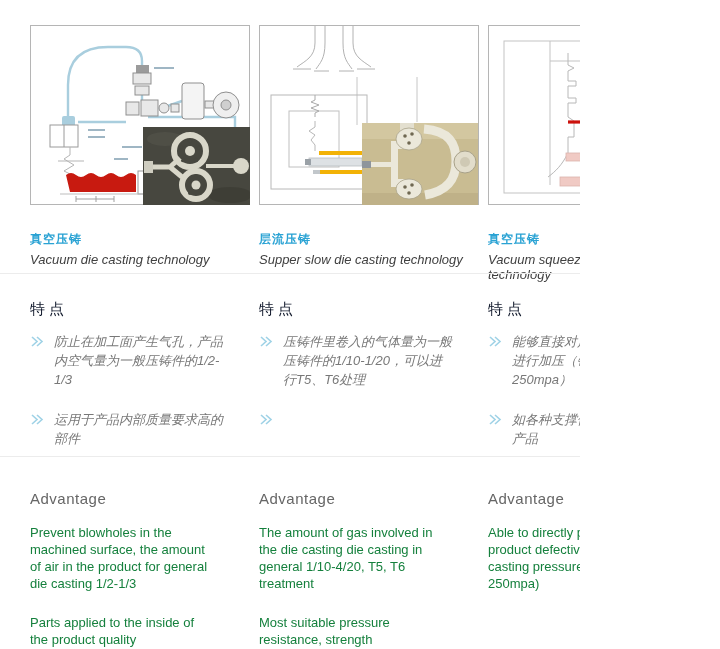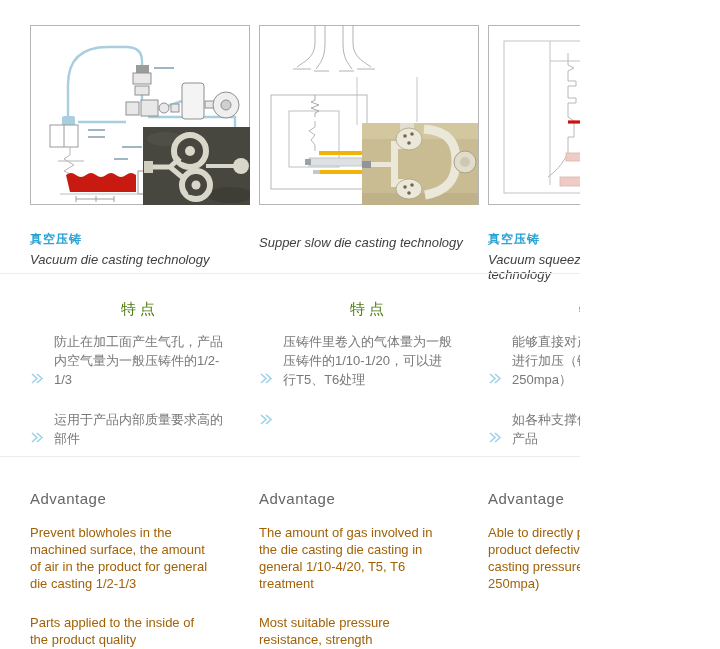--- a/index.html
+++ b/index.html
@@ -28,34 +28,34 @@
   .title-en{
     font-size:13px;color:#404040;margin-top:4px;font-style:italic;
   }
   .divider{
     position:absolute;left:0;width:720px;height:1px;background:#ececec;
   }
   .divider.d1{top:273px;}
   .divider.d2{top:456px;}
   .feat-head{
     margin-top:27px;height:22px;
-    font-size:15px;color:#4d7c0f;letter-spacing:4px;text-align:center;
+    font-size:15px;color:#0f172a;letter-spacing:4px;
   }
   .adv-head{
     font-size:15px;color:#666666;letter-spacing:0.5px;height:22px;
   }
   .features{height:128px;margin-top:10px;}
-  .feature-item{display:flex;align-items:flex-end;margin-bottom:21px;}
+  .feature-item{display:flex;align-items:flex-start;margin-bottom:21px;font-style:italic;}
   .chev{flex:0 0 24px;padding-top:2px;}
   .feature-text{
     width:170px;font-size:13px;line-height:19px;color:#787878;
   }
   .adv-block{margin-top:30px;}
   .adv-text{
-    width:185px;font-size:13px;line-height:17px;color:#a16207;margin-top:12px;
+    width:185px;font-size:13px;line-height:17px;color:#15803d;margin-top:12px;
   }
   .adv-text + .adv-text{margin-top:22px;}
 </style>
 </head>
 <body>
 
 <div class="page">
 
   <div class="divider d1"></div>
   <div class="divider d2"></div>
@@ -231,20 +231,21 @@
                 <circle cx="153" cy="160" r="1.8"></circle>
               <circle cx="150" cy="168" r="1.8"></circle>
             </g>
             <path d="M165,104 C190,106 197,118 197,136 C197,154 189,166 166,170" stroke="#ebe8da" stroke-width="9" fill="none"></path>
             <circle cx="206" cy="137" r="11" fill="#e2ddcb" stroke="#a8a189"></circle>
             <circle cx="206" cy="137" r="5" fill="#cfc9b4"></circle>
           </g>
         </svg>
       </div>
       <div class="titles">
+        <div class="title-zh">层流压铸</div>
         <div class="title-en">Supper slow die casting technology</div>
       </div>
       <div class="feat-head">特点</div>
       <div class="features">
         <div class="feature-item">
           <span class="chev">
             <svg width="14" height="13" viewBox="0 0 14 13">
                 <g fill="none" stroke="#9fd2e6" stroke-width="1.6">
                   <path d="M2,2 L7,6.5 L2,11"></path>
                   <path d="M7,2 L12,6.5 L7,11"></path>

